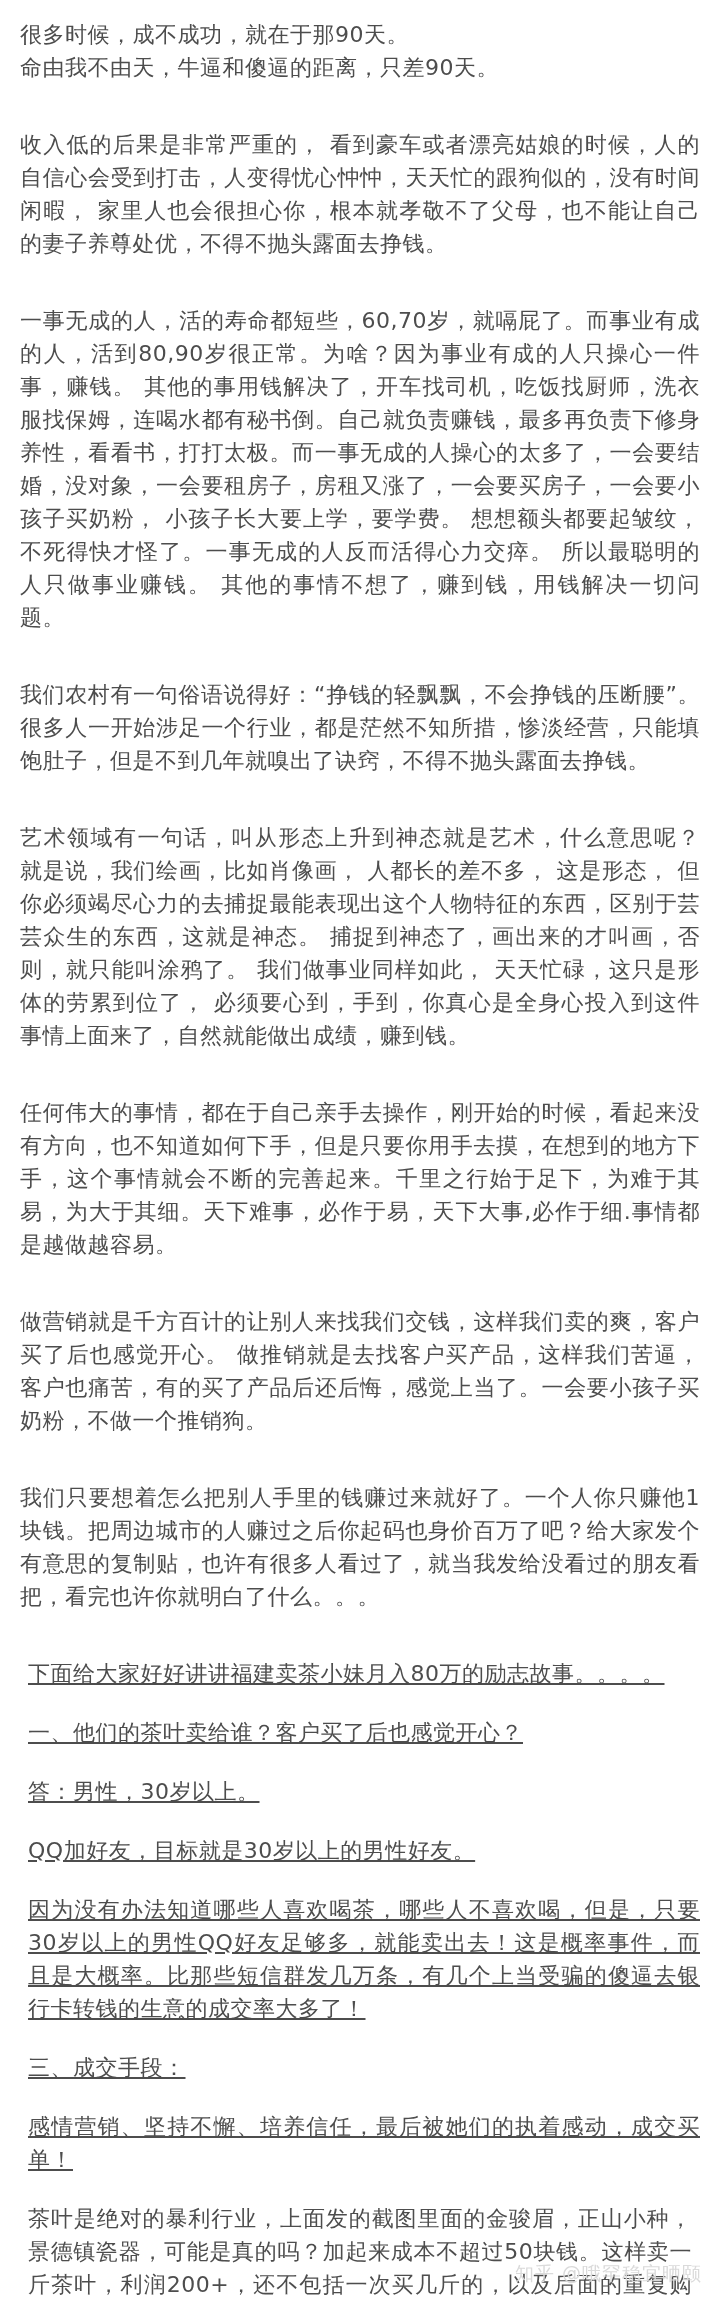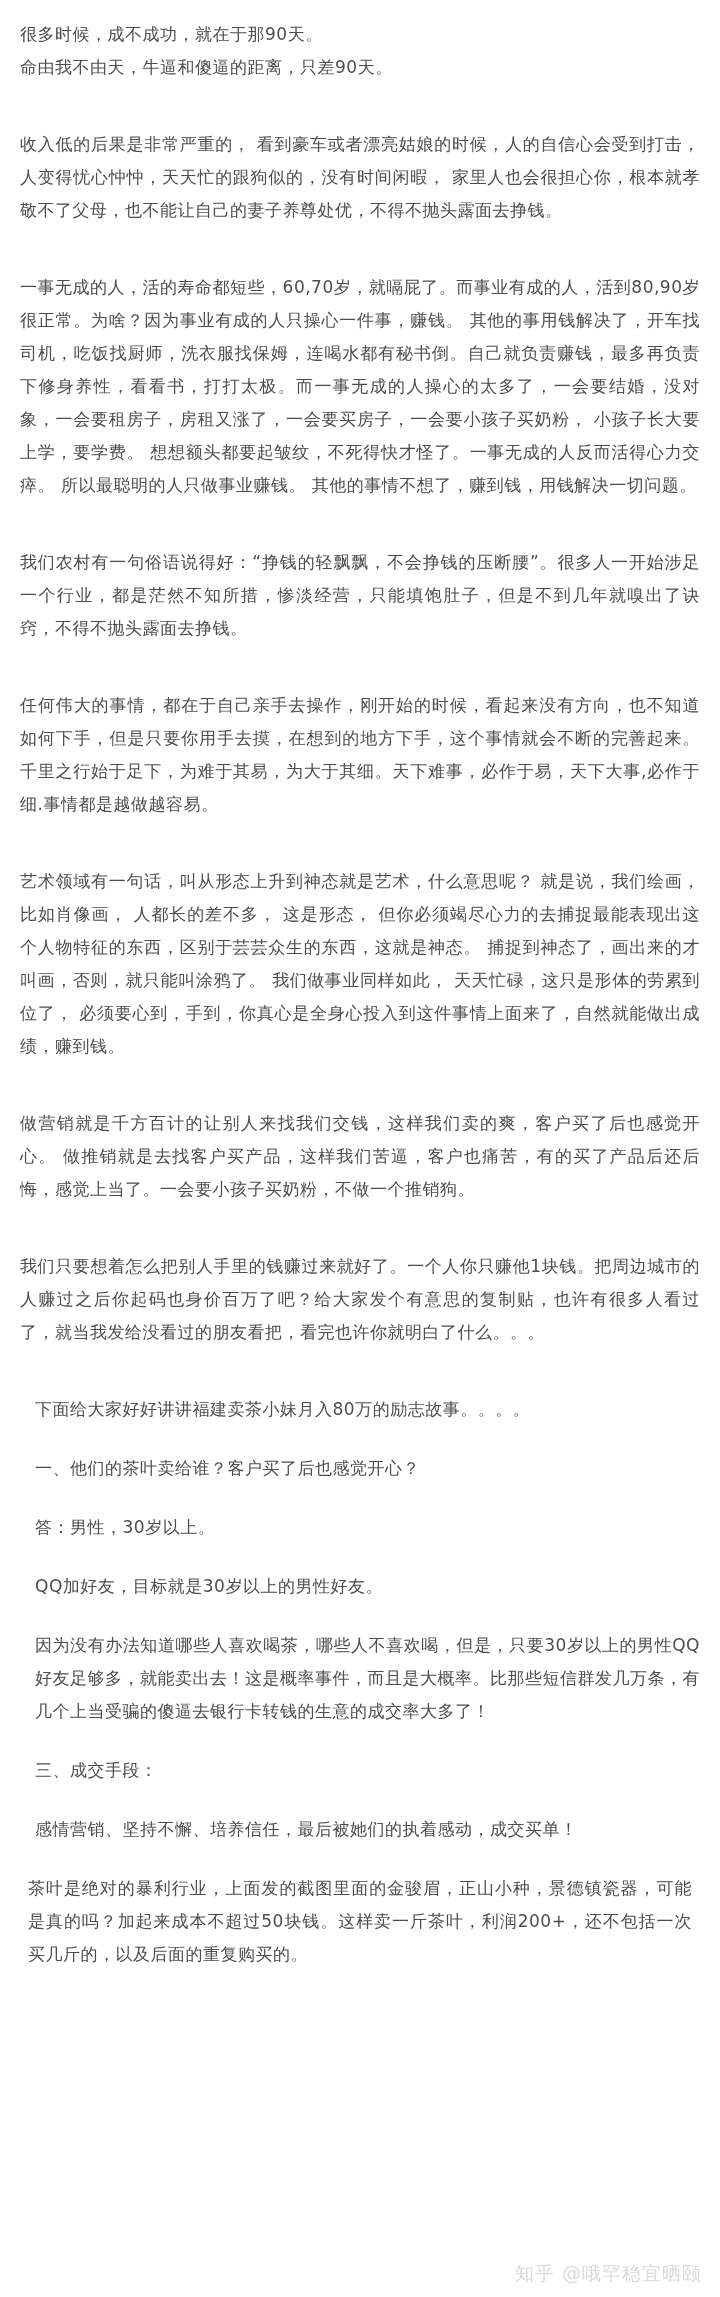--- a/index.html
+++ b/index.html
@@ -12,51 +12,51 @@
     position: relative;
     overflow: hidden;
     background: #ffffff;
     font-family: "DejaVu Sans", "Liberation Sans", sans-serif;
   }
   .article {
     padding: 18px 20px 0 20px;
     color: #4d4d4d;
   }
   .para {
-    font-size: 17px;
+    font-size: 22px;
     line-height: 33px;
     white-space: pre-line;
     letter-spacing: 0.5px;
     text-align: justify;
     text-justify: inter-ideograph;
   }
   .para.lg { margin: 0 0 44px 0; }
-  .para.sm { margin: 0 0 26px 15px; }
+  .para.sm { margin: 0 0 26px 8px; text-decoration: underline; }
   .para.last { margin: 8px; }
   .watermark {
     position: absolute;
     right: 18px;
     bottom: 10px;
     font-size: 19px;
     color: #dadada;
     letter-spacing: 1px;
     white-space: nowrap;
   }
 </style>
 </head>
 <body>
 
 <main class="article">
   <div class="para lg">很多时候，成不成功，就在于那90天。
 命由我不由天，牛逼和傻逼的距离，只差90天。</div>
   <div class="para lg">收入低的后果是非常严重的， 看到豪车或者漂亮姑娘的时候，人的自信心会受到打击，人变得忧心忡忡，天天忙的跟狗似的，没有时间闲暇， 家里人也会很担心你，根本就孝敬不了父母，也不能让自己的妻子养尊处优，不得不抛头露面去挣钱。</div>
   <div class="para lg">一事无成的人，活的寿命都短些，60,70岁，就嗝屁了。而事业有成的人，活到80,90岁很正常。为啥？因为事业有成的人只操心一件事，赚钱。 其他的事用钱解决了，开车找司机，吃饭找厨师，洗衣服找保姆，连喝水都有秘书倒。自己就负责赚钱，最多再负责下修身养性，看看书，打打太极。而一事无成的人操心的太多了，一会要结婚，没对象，一会要租房子，房租又涨了，一会要买房子，一会要小孩子买奶粉， 小孩子长大要上学，要学费。 想想额头都要起皱纹，不死得快才怪了。一事无成的人反而活得心力交瘁。 所以最聪明的人只做事业赚钱。 其他的事情不想了，赚到钱，用钱解决一切问题。</div>
   <div class="para lg">我们农村有一句俗语说得好：“挣钱的轻飘飘，不会挣钱的压断腰”。很多人一开始涉足一个行业，都是茫然不知所措，惨淡经营，只能填饱肚子，但是不到几年就嗅出了诀窍，不得不抛头露面去挣钱。</div>
+  <div class="para lg">艺术领域有一句话，叫从形态上升到神态就是艺术，什么意思呢？ 就是说，我们绘画，比如肖像画， 人都长的差不多， 这是形态， 但你必须竭尽心力的去捕捉最能表现出这个人物特征的东西，区别于芸芸众生的东西，这就是神态。 捕捉到神态了，画出来的才叫画，否则，就只能叫涂鸦了。 我们做事业同样如此， 天天忙碌，这只是形体的劳累到位了， 必须要心到，手到，你真心是全身心投入到这件事情上面来了，自然就能做出成绩，赚到钱。</div>
   <div class="para lg">任何伟大的事情，都在于自己亲手去操作，刚开始的时候，看起来没有方向，也不知道如何下手，但是只要你用手去摸，在想到的地方下手，这个事情就会不断的完善起来。千里之行始于足下，为难于其易，为大于其细。天下难事，必作于易，天下大事,必作于细.事情都是越做越容易。</div>
-  <div class="para lg">艺术领域有一句话，叫从形态上升到神态就是艺术，什么意思呢？ 就是说，我们绘画，比如肖像画， 人都长的差不多， 这是形态， 但你必须竭尽心力的去捕捉最能表现出这个人物特征的东西，区别于芸芸众生的东西，这就是神态。 捕捉到神态了，画出来的才叫画，否则，就只能叫涂鸦了。 我们做事业同样如此， 天天忙碌，这只是形体的劳累到位了， 必须要心到，手到，你真心是全身心投入到这件事情上面来了，自然就能做出成绩，赚到钱。</div>
   <div class="para lg">做营销就是千方百计的让别人来找我们交钱，这样我们卖的爽，客户买了后也感觉开心。 做推销就是去找客户买产品，这样我们苦逼，客户也痛苦，有的买了产品后还后悔，感觉上当了。一会要小孩子买奶粉，不做一个推销狗。</div>
   <div class="para lg">我们只要想着怎么把别人手里的钱赚过来就好了。一个人你只赚他1块钱。把周边城市的人赚过之后你起码也身价百万了吧？给大家发个有意思的复制贴，也许有很多人看过了，就当我发给没看过的朋友看把，看完也许你就明白了什么。。。</div>
   <div class="para sm">下面给大家好好讲讲福建卖茶小妹月入80万的励志故事。。。。</div>
   <div class="para sm">一、他们的茶叶卖给谁？客户买了后也感觉开心？</div>
   <div class="para sm">答：男性，30岁以上。</div>
   <div class="para sm">QQ加好友，目标就是30岁以上的男性好友。</div>
   <div class="para sm">因为没有办法知道哪些人喜欢喝茶，哪些人不喜欢喝，但是，只要30岁以上的男性QQ好友足够多，就能卖出去！这是概率事件，而且是大概率。比那些短信群发几万条，有几个上当受骗的傻逼去银行卡转钱的生意的成交率大多了！</div>
   <div class="para sm">三、成交手段：</div>
   <div class="para sm">感情营销、坚持不懈、培养信任，最后被她们的执着感动，成交买单！</div>
   <div class="para last">茶叶是绝对的暴利行业，上面发的截图里面的金骏眉，正山小种，景德镇瓷器，可能是真的吗？加起来成本不超过50块钱。这样卖一斤茶叶，利润200+，还不包括一次买几斤的，以及后面的重复购买的。</div>

